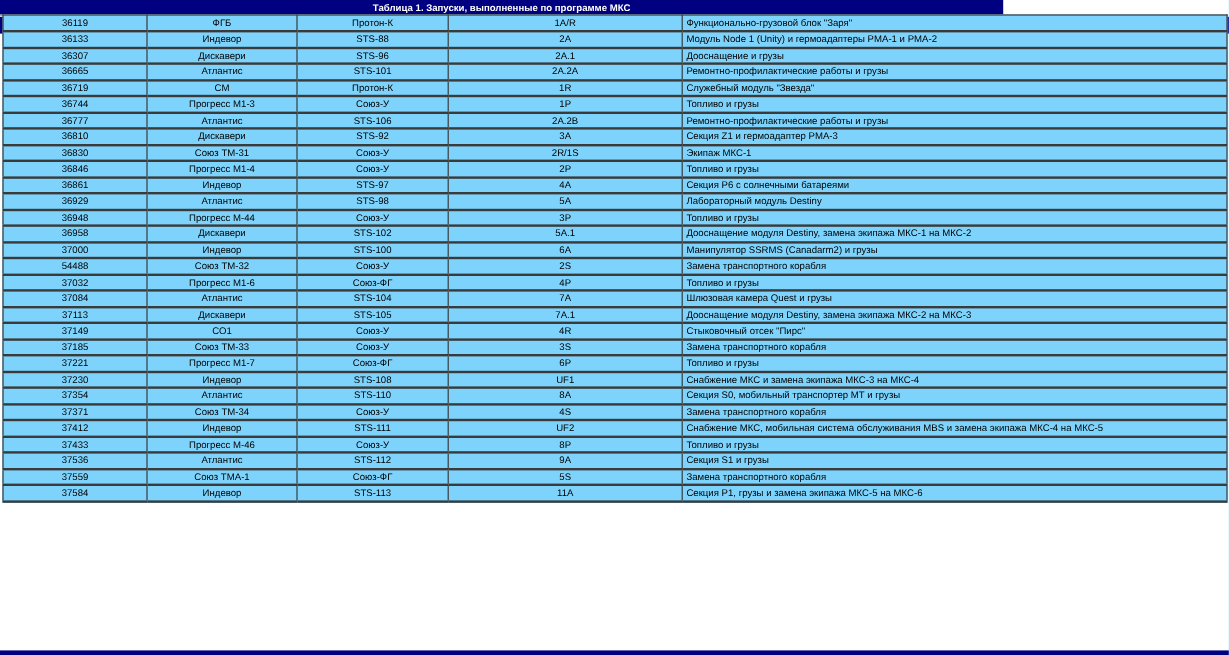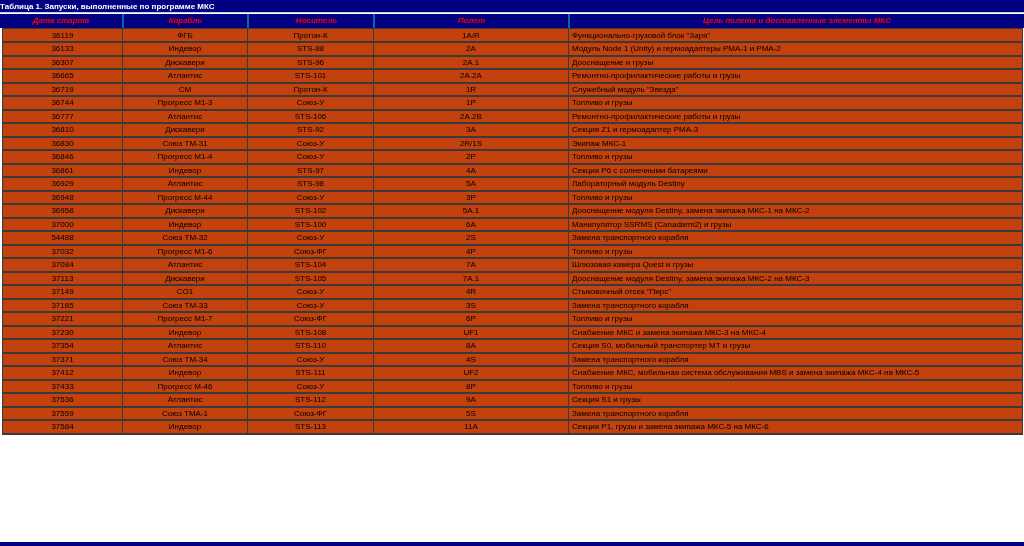--- a/index.html
+++ b/index.html
@@ -3,46 +3,46 @@
 <meta charset="utf-8">
 <style>
   * { box-sizing: border-box; }
   html, body { margin: 0; padding: 0; }
   body {
     width: 1024px; height: 546px; overflow: hidden;
     background: #ffffff; position: relative;
     font-family: "Liberation Sans", sans-serif;
   }
   .title-bar {
-    position: absolute; top: 0; left: 0; width: 1024px; height: 13px;
+    position: absolute; top: 0; left: 0; width: 836px; height: 13px;
     background: var(--header_bg, #000080);
     border-bottom: 1px solid #c7cdd8;
     color: var(--title_text, #ffffff);
-    font-size: 8px; font-weight: bold; line-height: 13px; 
+    font-size: 8px; font-weight: bold; line-height: 13px; text-align: center;
     white-space: nowrap;
   }
   .header-row {
     position: absolute; top: 14px; left: 0; width: 1024px; height: 14px;
     background: var(--header_bg, #000080); display: flex; font-style: italic;
   }
   .header-cell {
     color: var(--column_header_text, #ff0000);
     font-size: 8px; font-weight: bold; line-height: 14px; text-align: center;
     overflow: hidden; white-space: nowrap;
   }
   .header-cell + .header-cell { border-left: 2px solid #0369a1; }
   .header-cell:nth-child(1) { width: 122px; }
   .header-cell:nth-child(2) { width: 125px; }
   .header-cell:nth-child(3) { width: 126px; padding-left: 11px; }
   .header-cell:nth-child(4) { width: 195px; }
   .header-cell:nth-child(5) { flex: 1; }
   .body-table {
-    position: absolute; top: 28px; left: 2px; width: 1020px;
+    position: absolute; top: 12px; left: 2px; width: 1020px;
     border-collapse: collapse; table-layout: fixed;
-    background: #c2410c; font-size: 8px; color: #000000;
+    background: #7dd3fc; font-size: 8px; color: #000000;
   }
   .body-table td {
     border: 1px solid #3a3a3a;
     border-bottom-width: 2px;
     height: 13.5px; padding: 0 3px;
     white-space: nowrap; overflow: hidden;
     vertical-align: middle;
   }
   .body-table td.c { text-align: center; }
   .body-table td.l { text-align: left; }

